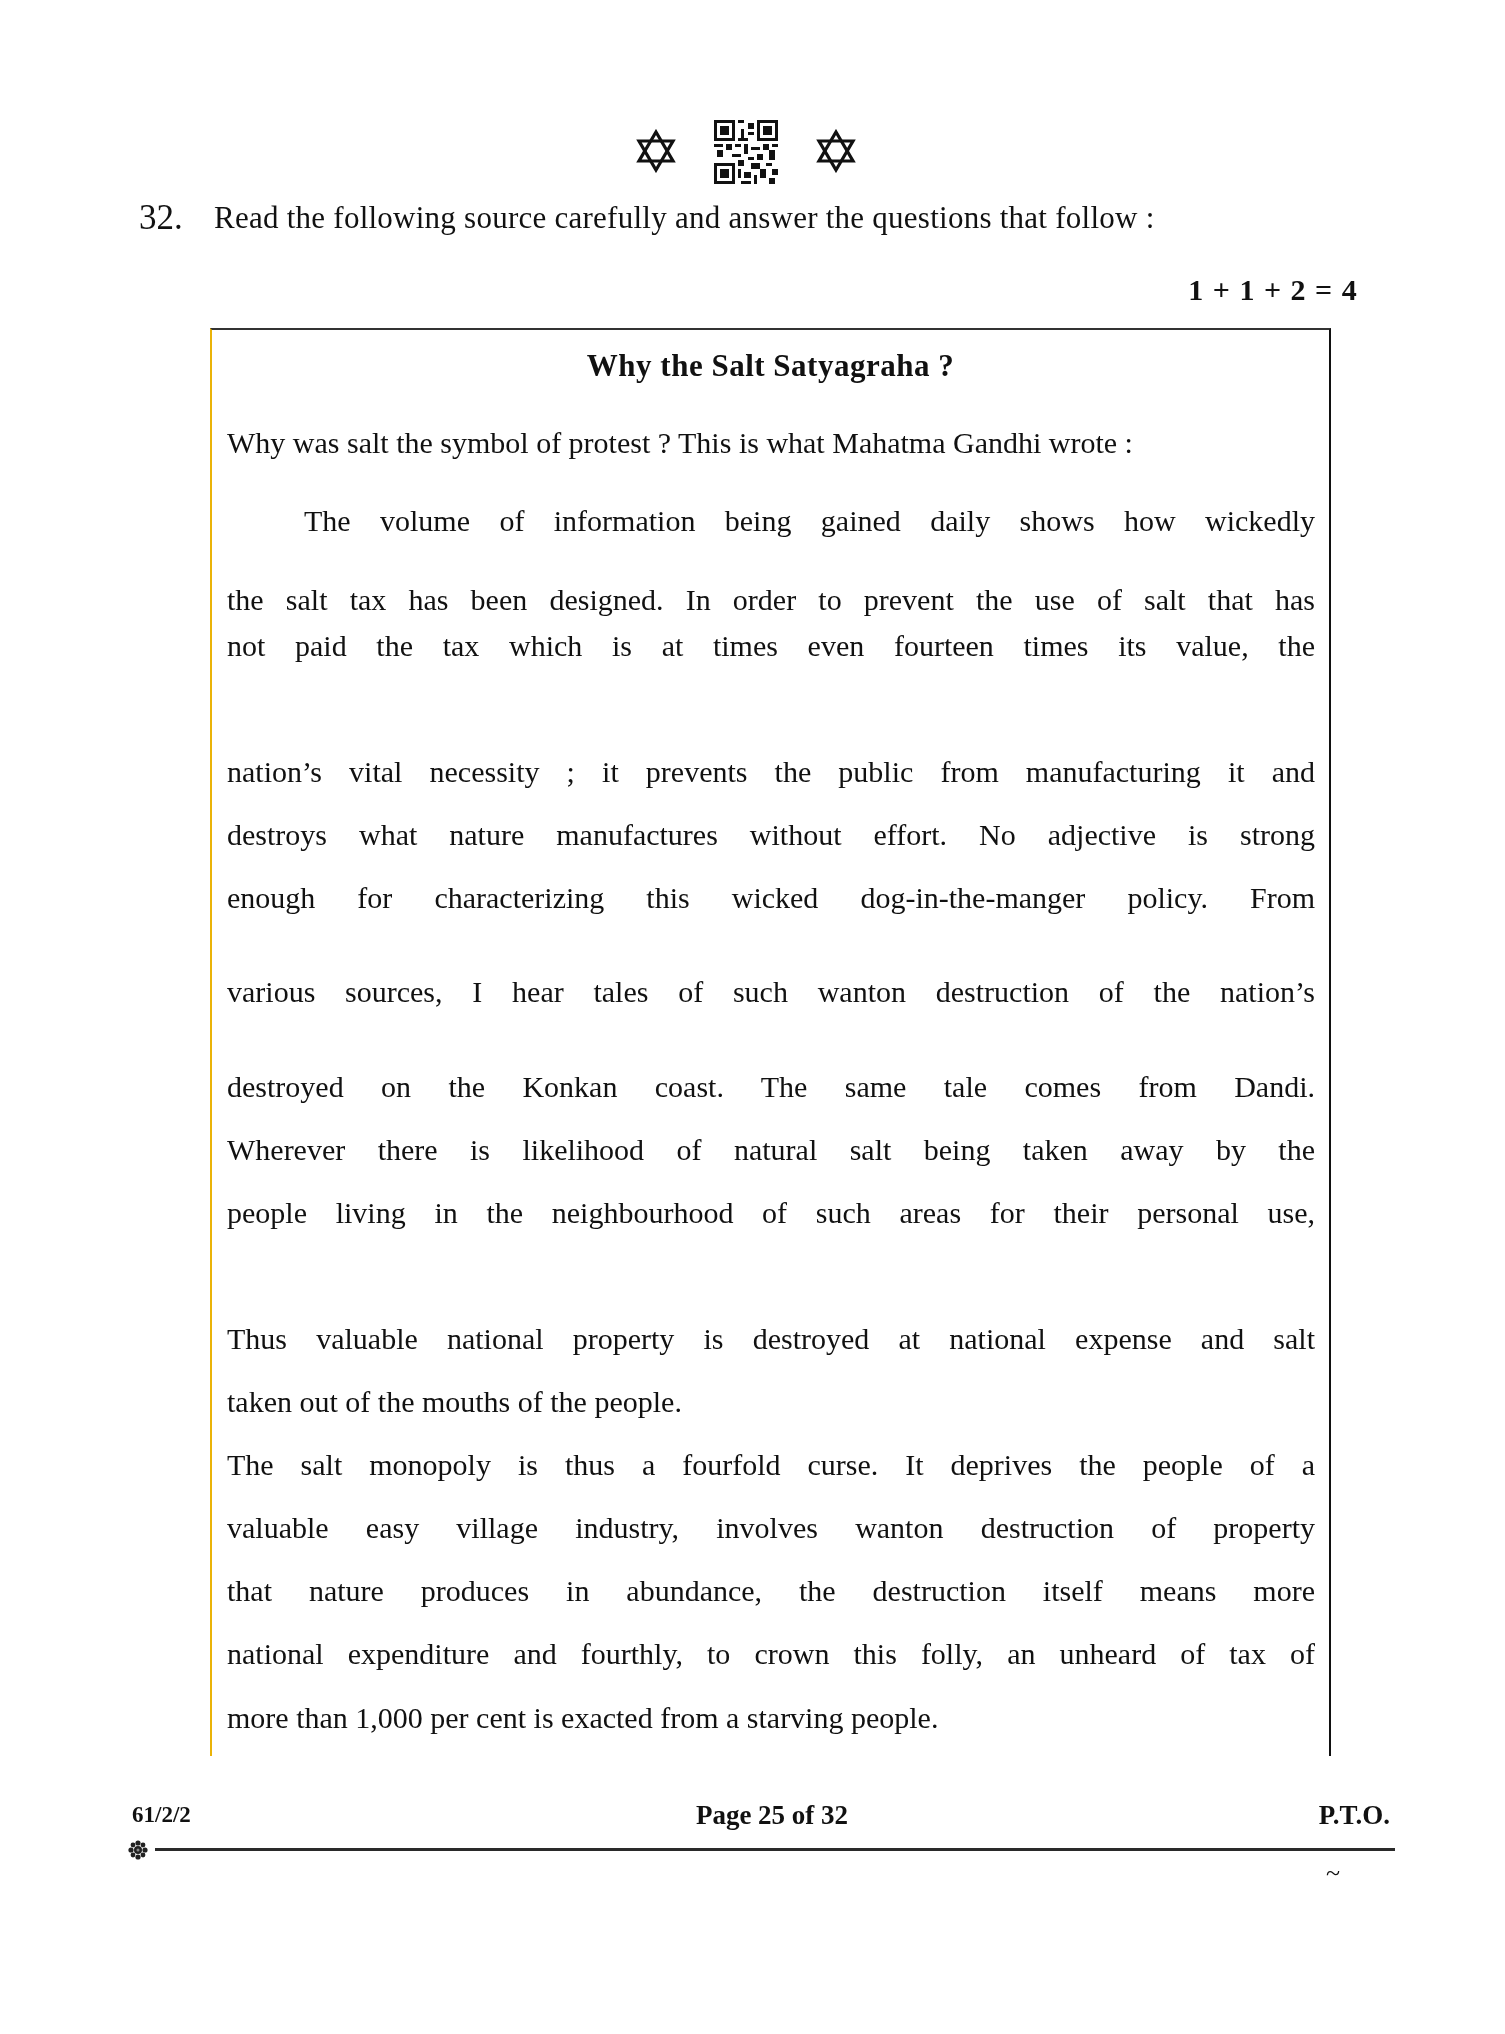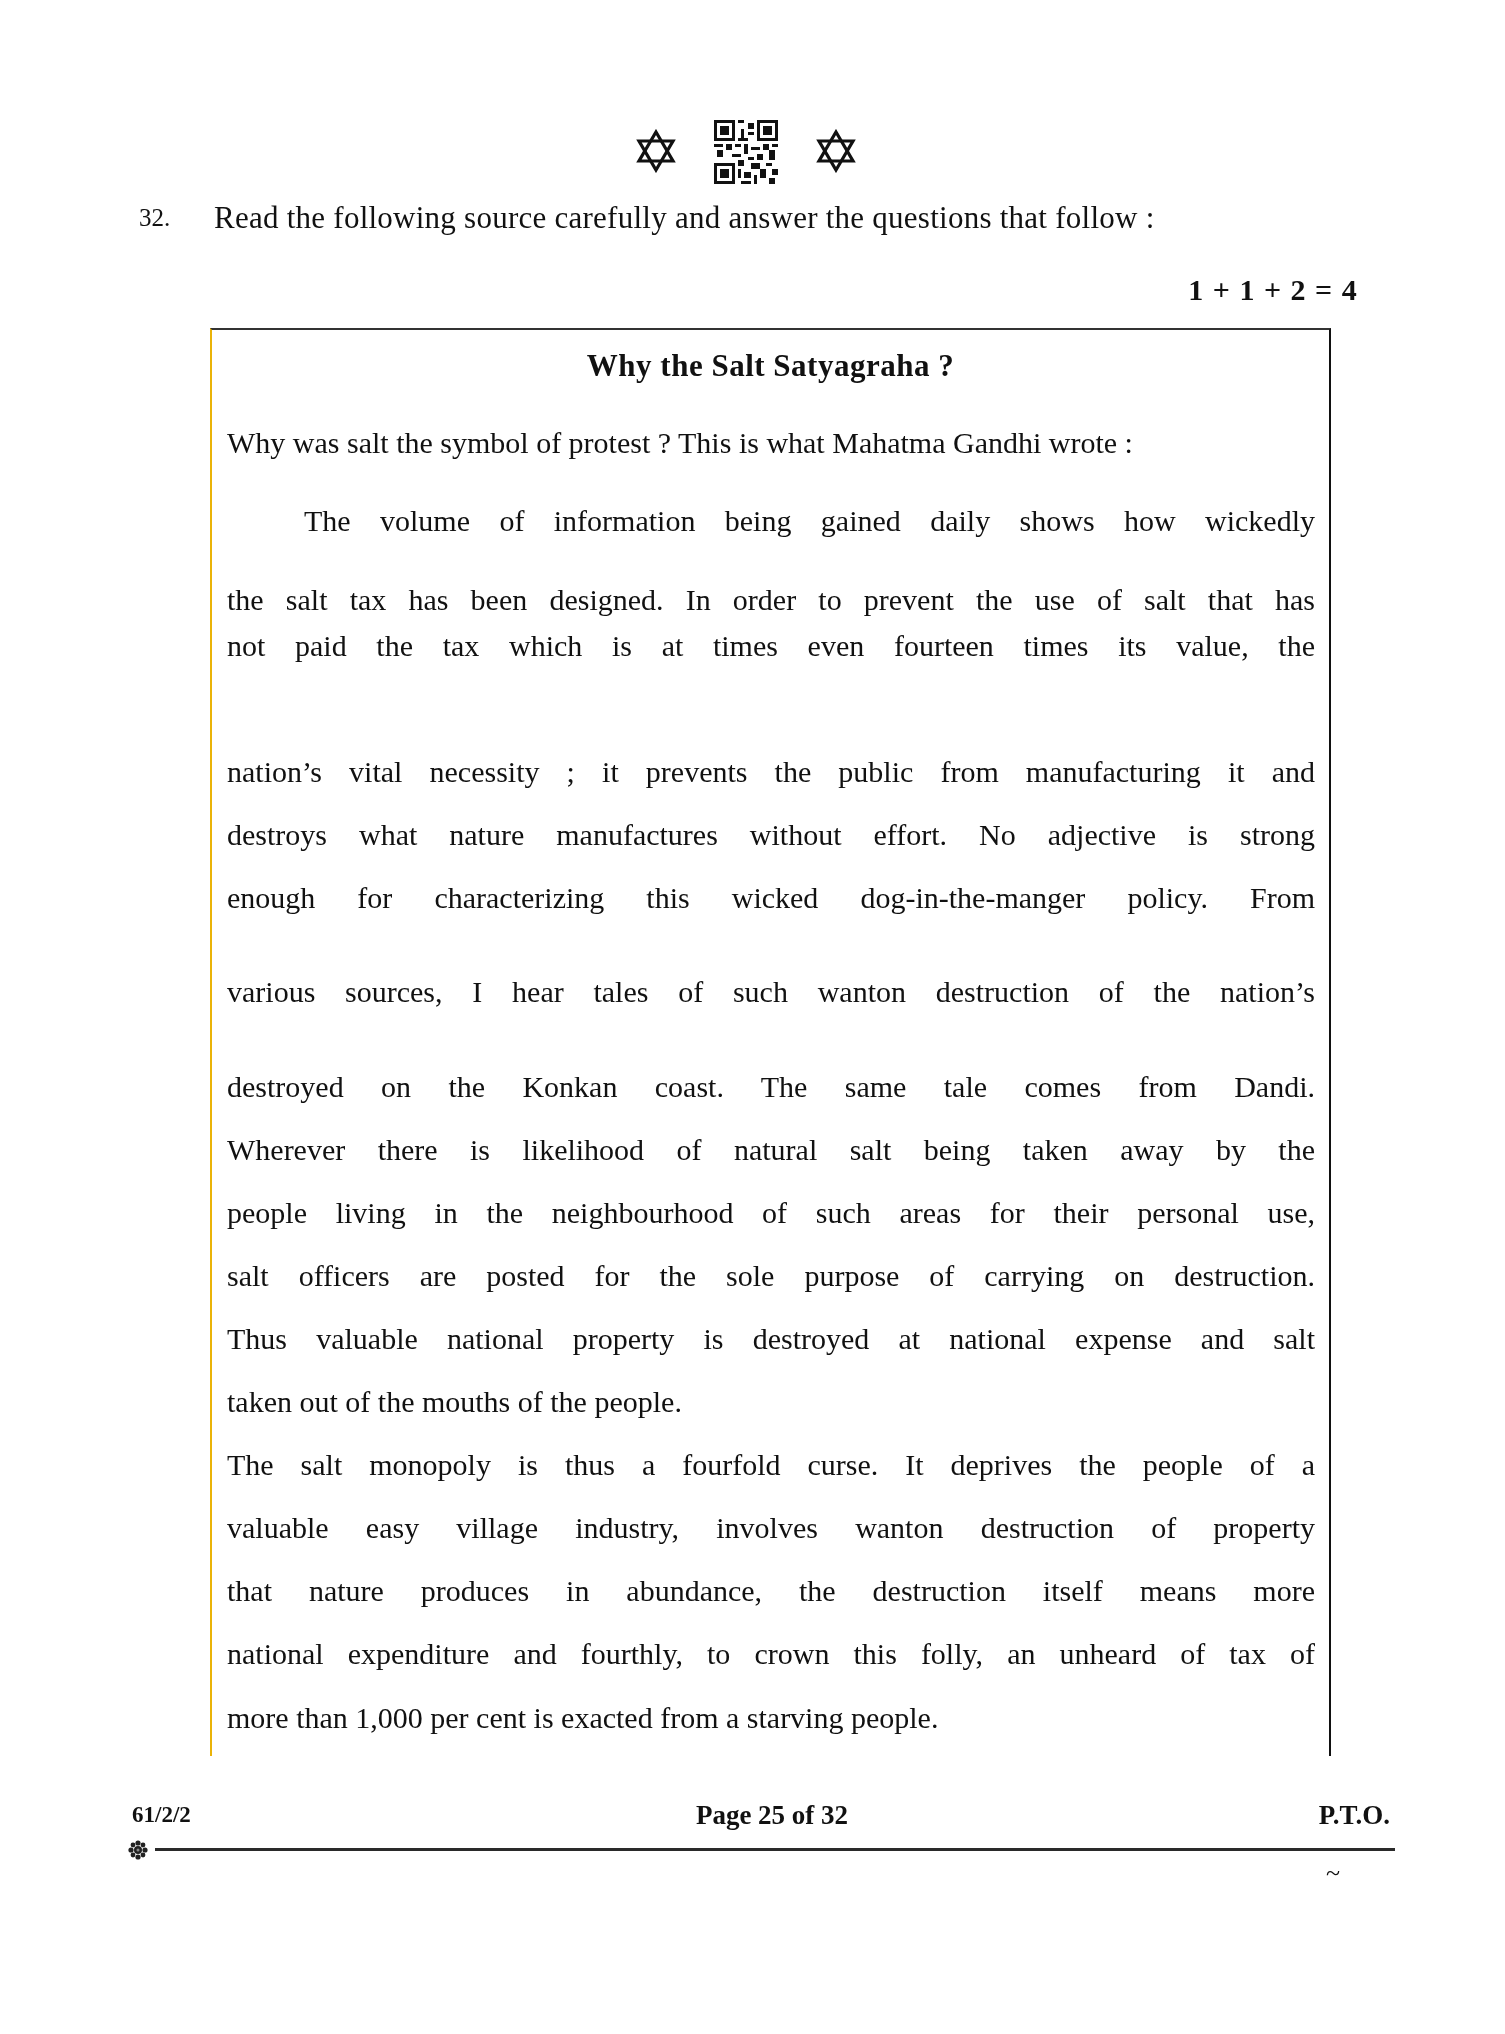--- a/index.html
+++ b/index.html
@@ -1,19 +1,19 @@
 <!DOCTYPE html>
 <html><head>
 <meta charset="utf-8">
 <style>
   html, body { margin:0; padding:0; background:#ffffff; }
   body { width:1505px; height:2034px; position:relative; overflow:hidden; color:#111; font-family:"Liberation Serif","DejaVu Serif",serif; }
   .star { position:absolute; width:40px; height:44px; }
   .qr { position:absolute; left:714px; top:120px; width:64px; height:64px; }
-  .qnum { position:absolute; left:139px; top:200px; font-size:25px; line-height:36px; }
+  .qnum { position:absolute; left:139px; top:200px; font-size:35px; line-height:36px; }
   .qtext { position:absolute; left:214px; top:200px; width:1080px; font-size:31px; line-height:36px; white-space:nowrap; letter-spacing:0.25px; }
   .marks { position:absolute; left:1180px; top:272px; width:186px; text-align:center; font-size:30px; font-weight:bold; line-height:36px; letter-spacing:1px; }
   .box { position:absolute; left:210px; top:328px; width:1117px; height:1426px; border-left:2px solid #eab308; border-right:2px solid #111; border-top:2px solid #333; }
   .box-title { position:absolute; left:0; right:0; top:18px; text-align:center; font-size:31px; font-weight:bold; line-height:36px; letter-spacing:0.5px; }
   .line { position:absolute; left:15px; width:1088px; font-size:30px; line-height:36px; white-space:nowrap; text-align:justify; text-align-last:justify; }
   .line.indent { left:92px; width:1011px; }
   .line.last { text-align-last:left; }
   .footer-code { position:absolute; left:132px; top:1798px; font-size:23px; font-weight:bold; line-height:34px; }
   .footer-page { position:absolute; left:640px; top:1798px; width:264px; text-align:center; font-size:27px; font-weight:bold; line-height:34px; }
   .footer-pto { position:absolute; left:1290px; top:1798px; width:100px; text-align:right; font-size:27px; font-weight:bold; line-height:34px; }
@@ -84,21 +84,20 @@
   <div class="line indent" style="top:173px;">The volume of information being gained daily shows how wickedly</div>
   <div class="line" style="top:252px;">the salt tax has been designed. In order to prevent the use of salt that has</div>
   <div class="line" style="top:298px;">not paid the tax which is at times even fourteen times its value, the</div>
   <div class="line" style="top:424px;">nation’s vital necessity ; it prevents the public from manufacturing it and</div>
   <div class="line" style="top:487px;">destroys what nature manufactures without effort. No adjective is strong</div>
   <div class="line" style="top:550px;">enough for characterizing this wicked dog-in-the-manger policy. From</div>
   <div class="line" style="top:644px;">various sources, I hear tales of such wanton destruction of the nation’s</div>
   <div class="line" style="top:739px;">destroyed on the Konkan coast. The same tale comes from Dandi.</div>
   <div class="line" style="top:802px;">Wherever there is likelihood of natural salt being taken away by the</div>
   <div class="line" style="top:865px;">people living in the neighbourhood of such areas for their personal use,</div>
-  <div class="line" style="top:928px;">salt officers are posted for the sole purpose of carrying on destruction.</div>
   <div class="line" style="top:991px;">Thus valuable national property is destroyed at national expense and salt</div>
   <div class="line last" style="top:1054px;">taken out of the mouths of the people.</div>
   <div class="line" style="top:1117px;">The salt monopoly is thus a fourfold curse. It deprives the people of a</div>
   <div class="line" style="top:1180px;">valuable easy village industry, involves wanton destruction of property</div>
   <div class="line" style="top:1243px;">that nature produces in abundance, the destruction itself means more</div>
   <div class="line" style="top:1306px;">national expenditure and fourthly, to crown this folly, an unheard of tax of</div>
   <div class="line last" style="top:1370px;">more than 1,000 per cent is exacted from a starving people.</div>
 </div>
 
 <div class="footer-code">61/2/2</div>

